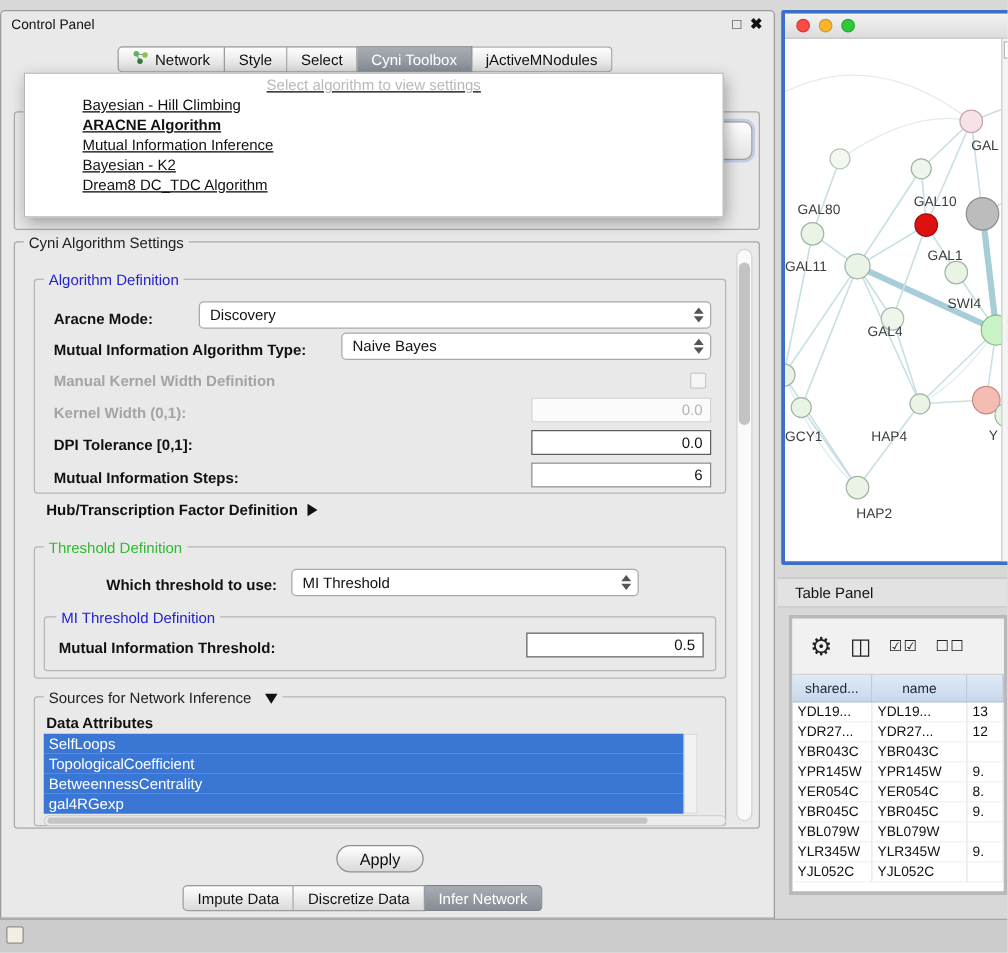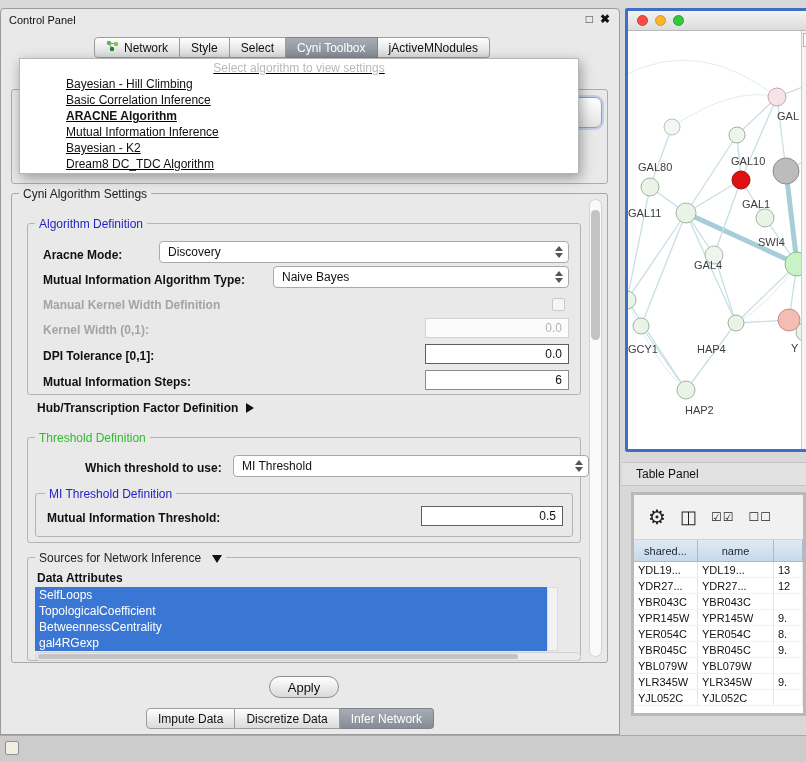--- a/index.html
+++ b/index.html
@@ -150,21 +150,20 @@
           <span>jActiveMNodules</span>
         </div>
     </div>
 
     <div class="hidden-group"></div>
     <div class="hidden-button"></div>
 
     <div class="algo-popup">
       <div class="popup-placeholder">Select algorithm to view settings</div>
       <div class="popup-item">Bayesian - Hill Climbing</div>
-      <div class="popup-item">Basic Correlation Inference</div>
       <div class="popup-item selected">ARACNE Algorithm</div>
       <div class="popup-item">Mutual Information Inference</div>
       <div class="popup-item">Bayesian - K2</div>
       <div class="popup-item">Dream8 DC_TDC Algorithm</div>
     </div>
 
     <div class="settings-group"></div>
     <span class="grp-title" style="left:18px; top:178px;">Cyni Algorithm Settings</span>
 
     <div class="v-scroll">
@@ -206,21 +205,21 @@
 
     <div class="hub-row">
       <span>Hub/Transcription Factor Definition</span>
       <span class="tri-right"></span>
     </div>
 
     <div class="sub-group" style="left:26px; top:428px; width:554px; height:106px;"></div>
     <span class="grp-title green" style="left:34px; top:422px;">Threshold Definition</span>
 
     <span class="lbl" style="left:84px; top:452px;">Which threshold to use:</span>
-    <div class="dropdown" style="left:232px; top:446px; width:356px;padding-left:28px;">
+    <div class="dropdown" style="left:232px; top:446px; width:278px;padding-left:28px;">
       <span class="dd-value">MI Threshold</span>
       <span class="dd-btn">
           <span class="tri-up"></span>
           <span class="tri-dn"></span>
         </span>
     </div>
 
     <div class="sub-group" style="left:34px; top:484px; width:538px; height:44px;"></div>
     <span class="grp-title blue" style="left:44px; top:478px;">MI Threshold Definition</span>
     <span class="lbl" style="left:46px; top:502px;">Mutual Information Threshold:</span>

